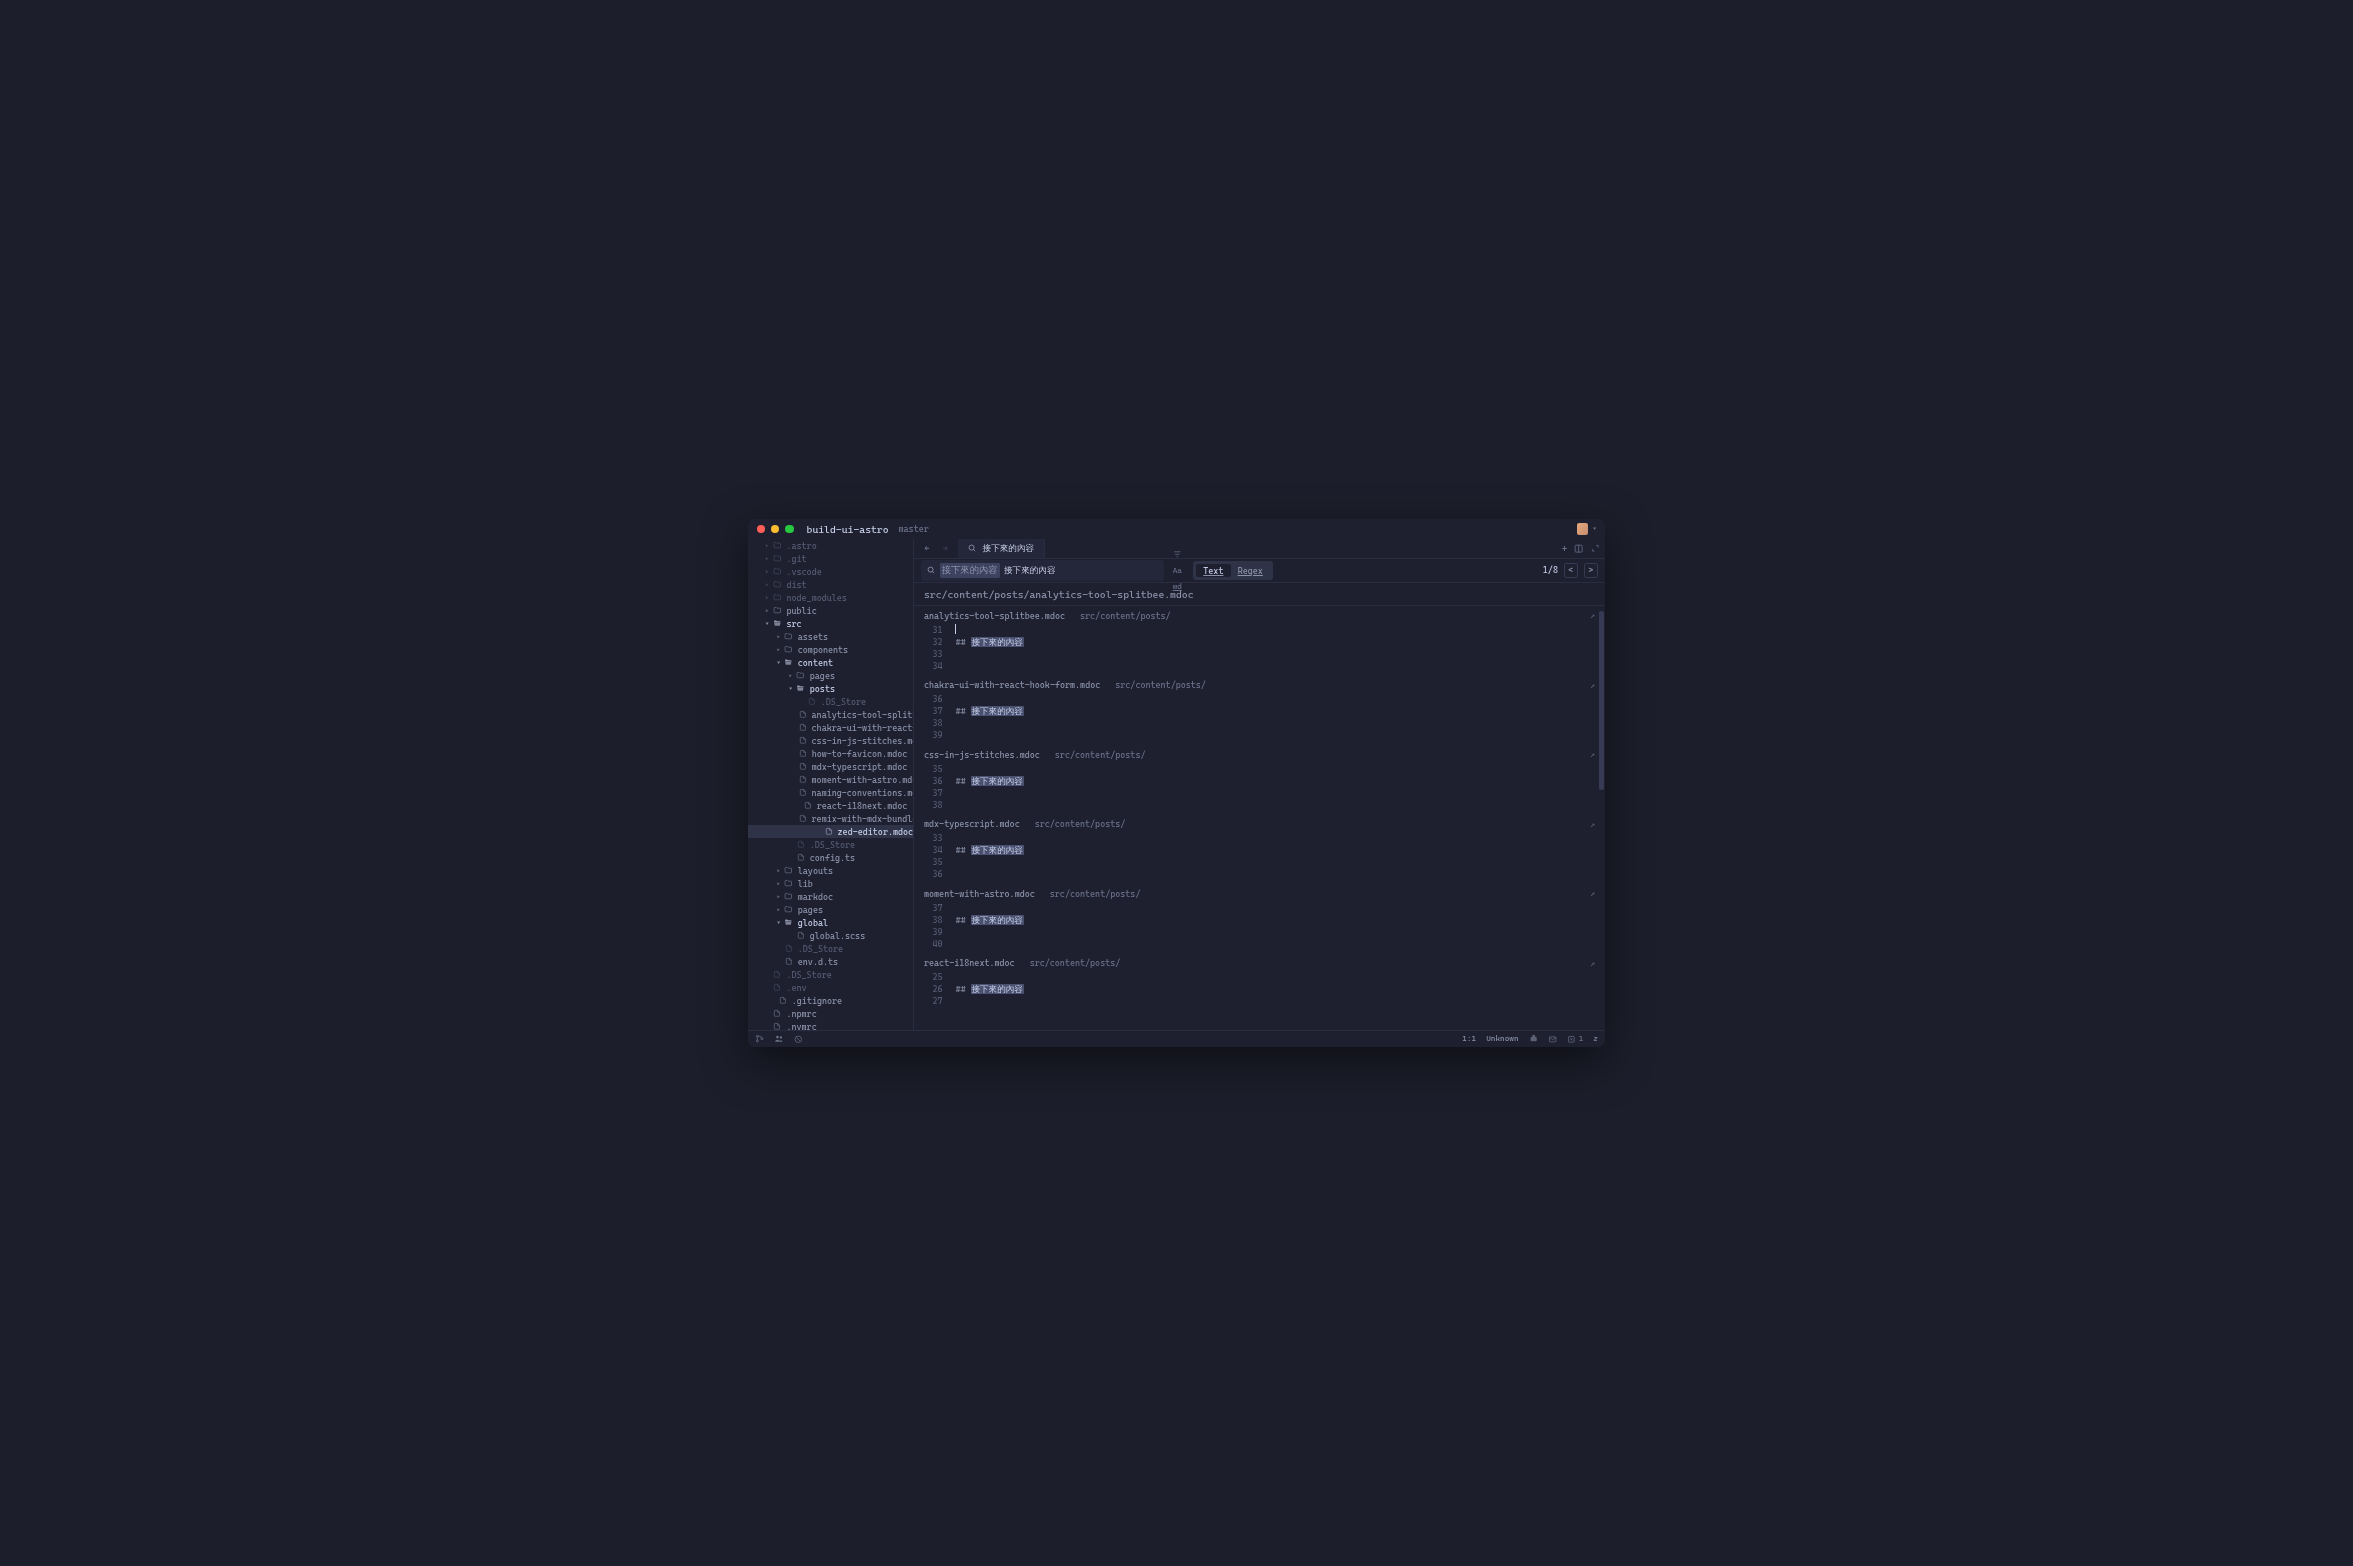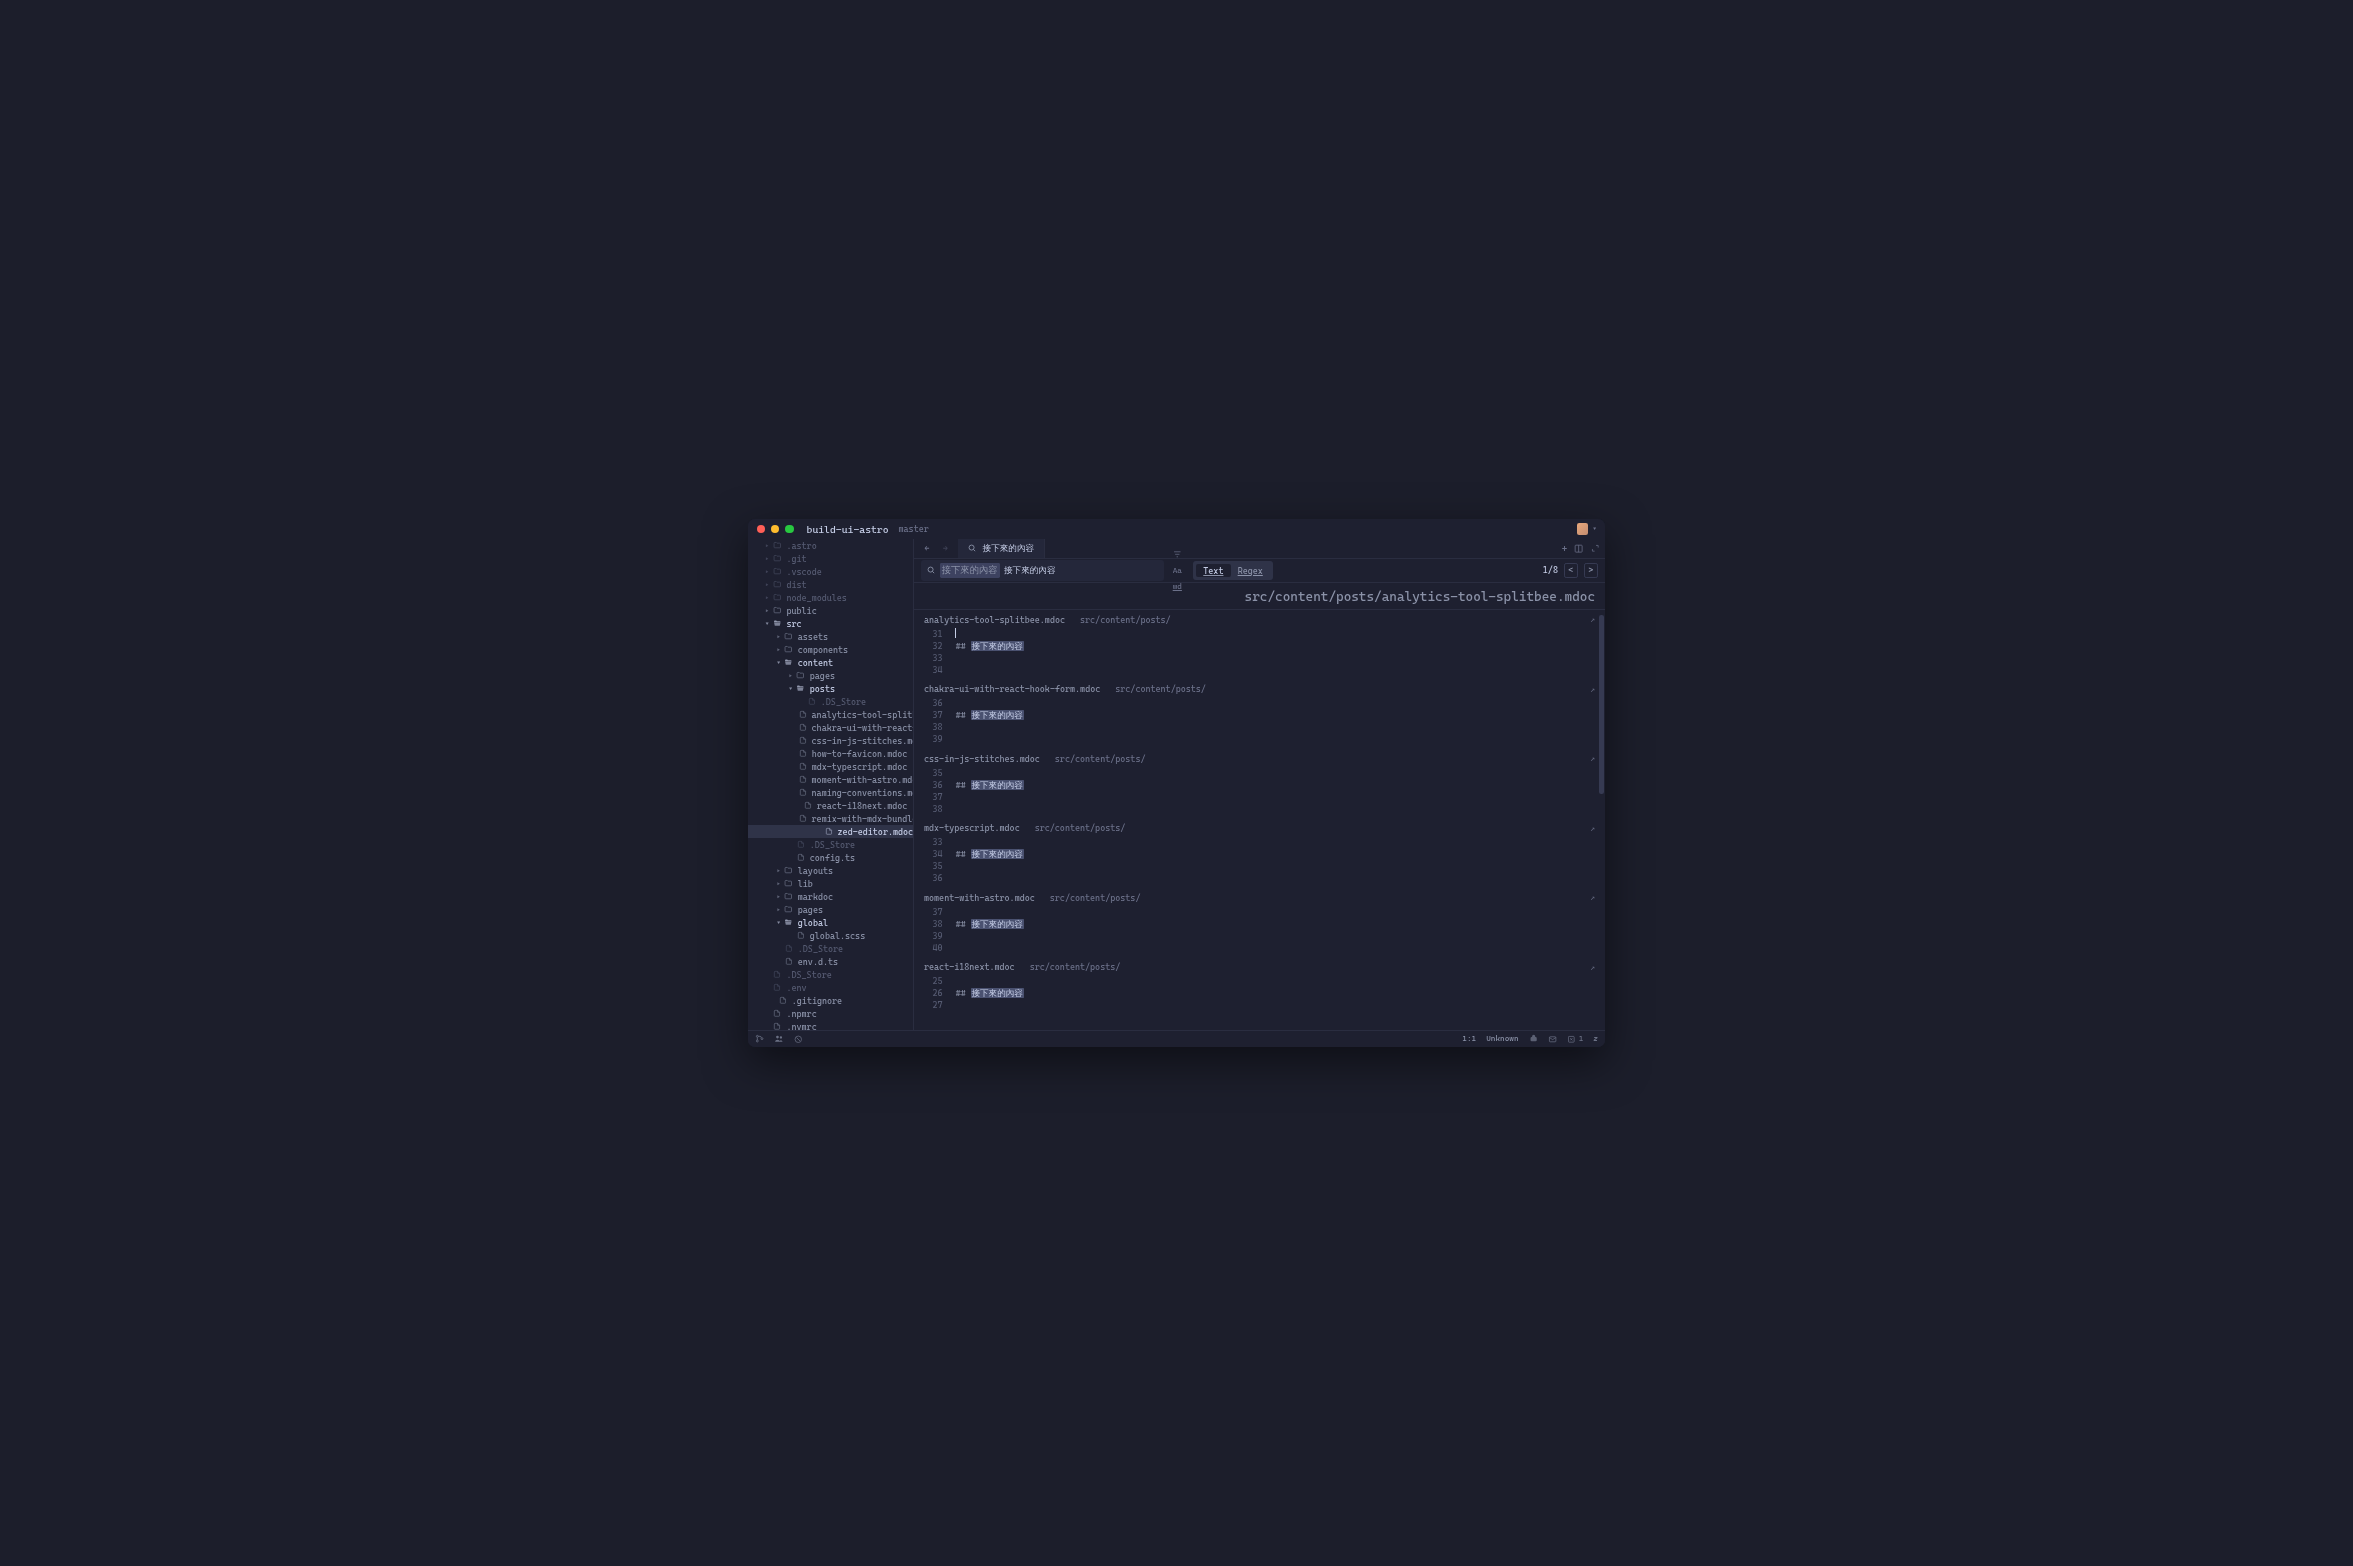--- a/index.html
+++ b/index.html
@@ -119,21 +119,21 @@
 }
 .search-hl { background: #3d4260; padding: 0.7px 2.1px; border-radius: 1.4px; }
 .search-opts { display: flex; gap: 7.1px; color: #6b7089; font-size: 7.9px; margin-left: 2.9px; flex-direction: column; }
 .search-opt { cursor: pointer; }
 .mode-pill { background: #2f3348; border-radius: 2.9px; padding: 2.9px 2.9px; display: flex; gap: 0; margin-left: 5.7px; text-decoration: underline; }
 .mode-opt { padding: 1.4px 7.1px; border-radius: 2.1px; color: #8b92a8; cursor: pointer; font-size: 8.6px; }
 .mode-opt.active { background: #1e2030; color: #c5cde6; }
 .search-right { margin-left: auto; display: flex; align-items: center; gap: 5.7px; color: #c5cde6; font-size: 8.6px; }
 .pager-btn { width: 14.3px; height: 14.3px; border: 0.7px solid #363a52; border-radius: 2.1px; display: flex; align-items: center; justify-content: center; cursor: pointer; color: #8b92a8; }
 
-.breadcrumb { padding: 5.7px 10px; color: #8b92a8; font-size: 13px; border-bottom: 0.7px solid #2a2d40; text-align: right; }
+.breadcrumb { padding: 5.7px 10px; color: #8b92a8; font-size: 10px; border-bottom: 0.7px solid #2a2d40; }
 
 .results { flex: 1; overflow-y: auto; position: relative; }
 .scroll-ind { position: absolute; right: 1.4px; top: 4.3px; width: 4.3px; height: 179px; background: #363a52; border-radius: 2.1px; }
 .result-block { padding: 0 0 4.3px 0; }
 .result-header {
   display: flex;
   align-items: center;
   padding: 4.3px 10px 2.9px 10px;
   font-size: 8.6px;
   color: #8b92a8;

